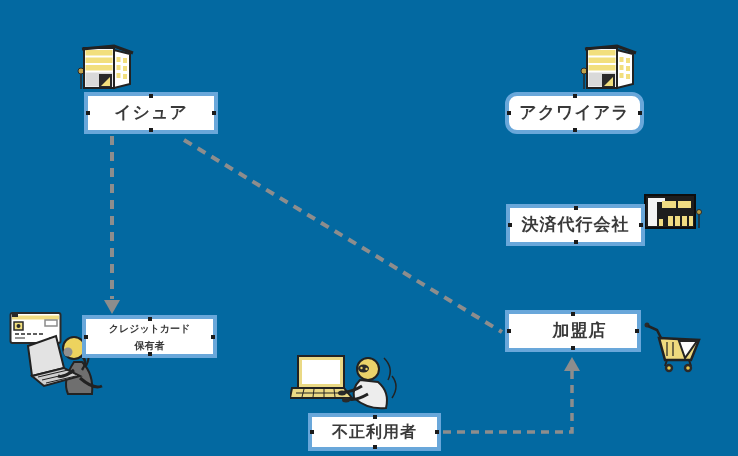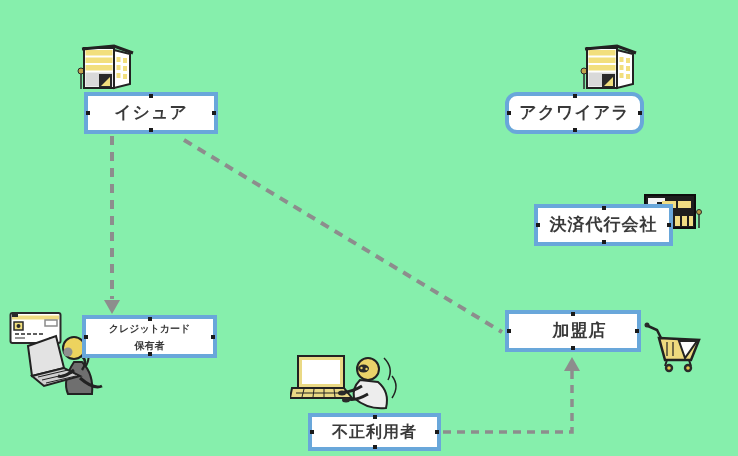--- a/index.html
+++ b/index.html
@@ -1,37 +1,37 @@
 <!DOCTYPE html>
 <html><head>
 <meta charset="utf-8">
 <style>
   html,body{margin:0;padding:0;background:#000;}
   .canvas{
-    position:relative;width:738px;height:456px;background:#86efac;overflow:hidden;
+    position:relative;width:738px;height:456px;background:#0369a1;overflow:hidden;
     font-family:"Liberation Sans","DejaVu Sans",sans-serif;
   }
   svg{display:block;}
   .overlay{position:absolute;left:0;top:0;z-index:1;pointer-events:none;}
   .icon{position:absolute;z-index:2;}
   .node{
     position:absolute;z-index:3;box-sizing:border-box;
     background:#ffffff;border:4px solid #69a7da;
     display:flex;align-items:center;justify-content:center;flex-direction:column;
     color:#3a3a3a;font-weight:bold;font-size:17px;letter-spacing:1px;
     text-align:center;line-height:1.15;
   }
   .node .tick{position:absolute;width:4px;height:4px;background:#1b1b1b;}
   .tick-t{top:-2px;left:50%;margin-left:-2px;}
   .tick-b{bottom:-2px;left:50%;margin-left:-2px;}
   .tick-l{left:-2px;top:50%;margin-top:-2px;}
   .tick-r{right:-2px;top:50%;margin-top:-2px;}
   #node-issuer{left:84px;top:92px;width:134px;height:42px;}
   #node-acquirer{left:505px;top:92px;width:139px;height:42px;border-radius:12px;}
-  #node-payment-agency{left:506px;top:204px;width:139px;height:42px;margin-left:28px;}
+  #node-payment-agency{left:506px;top:204px;width:139px;height:42px;}
   #node-cardholder{left:82px;top:315px;width:135px;height:43px;font-size:10px;letter-spacing:0;line-height:17px;}
   #node-merchant{left:505px;top:310px;width:136px;height:42px;padding-left:13px;}
   #node-fraudster{left:308px;top:413px;width:133px;height:38px;font-size:16px;}
   #icon-issuer-building{left:76px;top:44px;}
   #icon-acquirer-building{left:579px;top:44px;}
   #icon-payment-building{left:638px;top:192px;}
   #icon-credit-card{left:9px;top:309px;}
   #icon-cardholder-person{left:18px;top:322px;}
   #icon-fraudster-person{left:290px;top:354px;}
   #icon-cart{left:643px;top:318px;}

